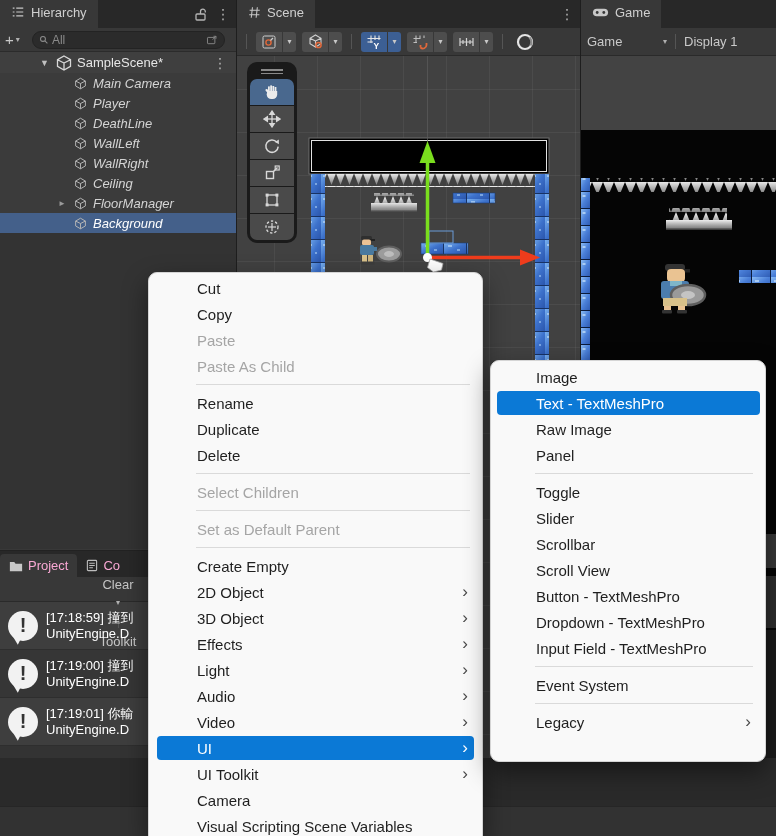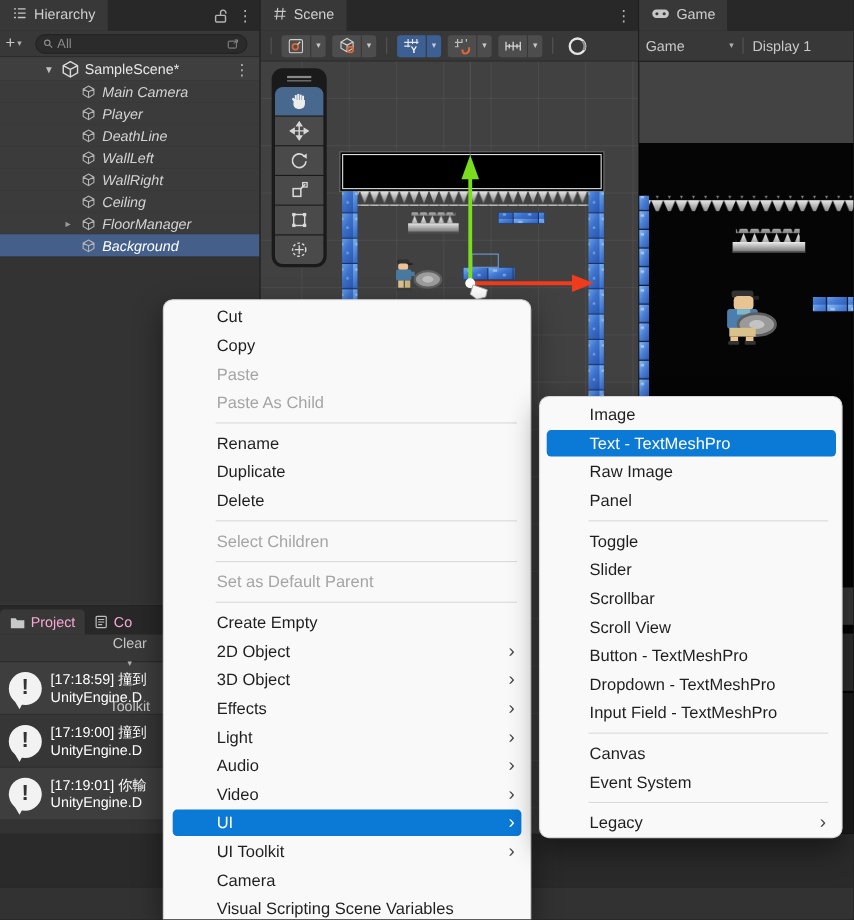--- a/index.html
+++ b/index.html
@@ -787,24 +787,20 @@
       <div class="mi">
         <span class="lbl">Input Field - TextMeshPro</span>
 
       </div>
 
       <div class="mi sep">
         <span class="lbl"></span>
 
       </div>
 
-      <div class="mi">
-        <span class="lbl">Canvas</span>
-
-      </div>
 
       <div class="mi">
         <span class="lbl">Event System</span>
 
       </div>
 
       <div class="mi sep">
         <span class="lbl"></span>
 
       </div>

